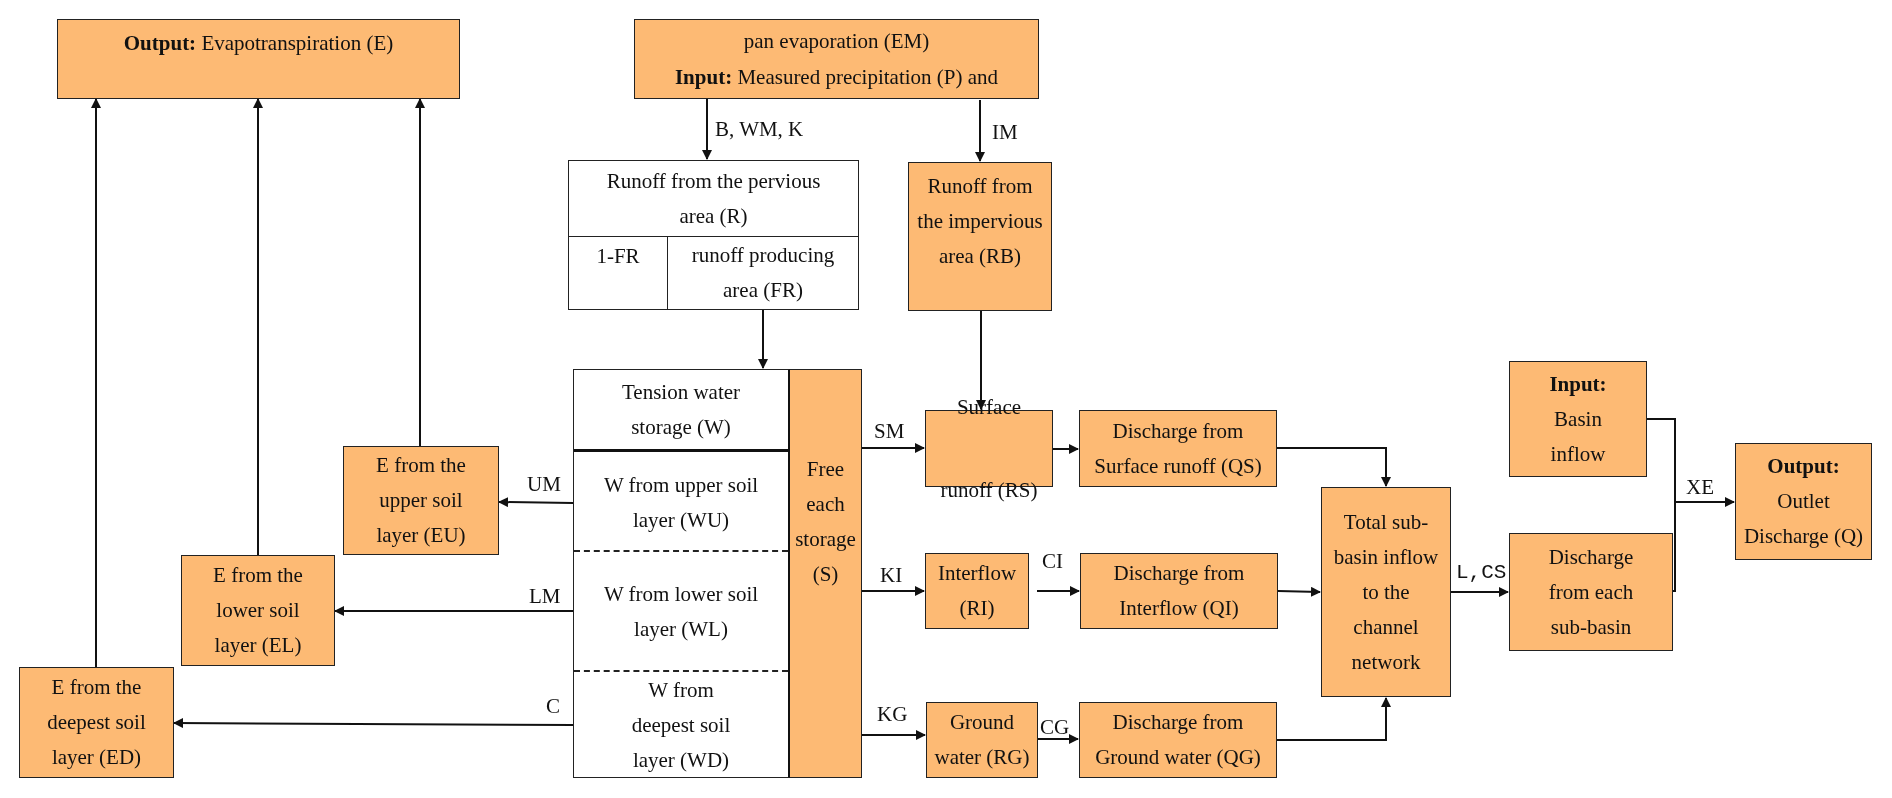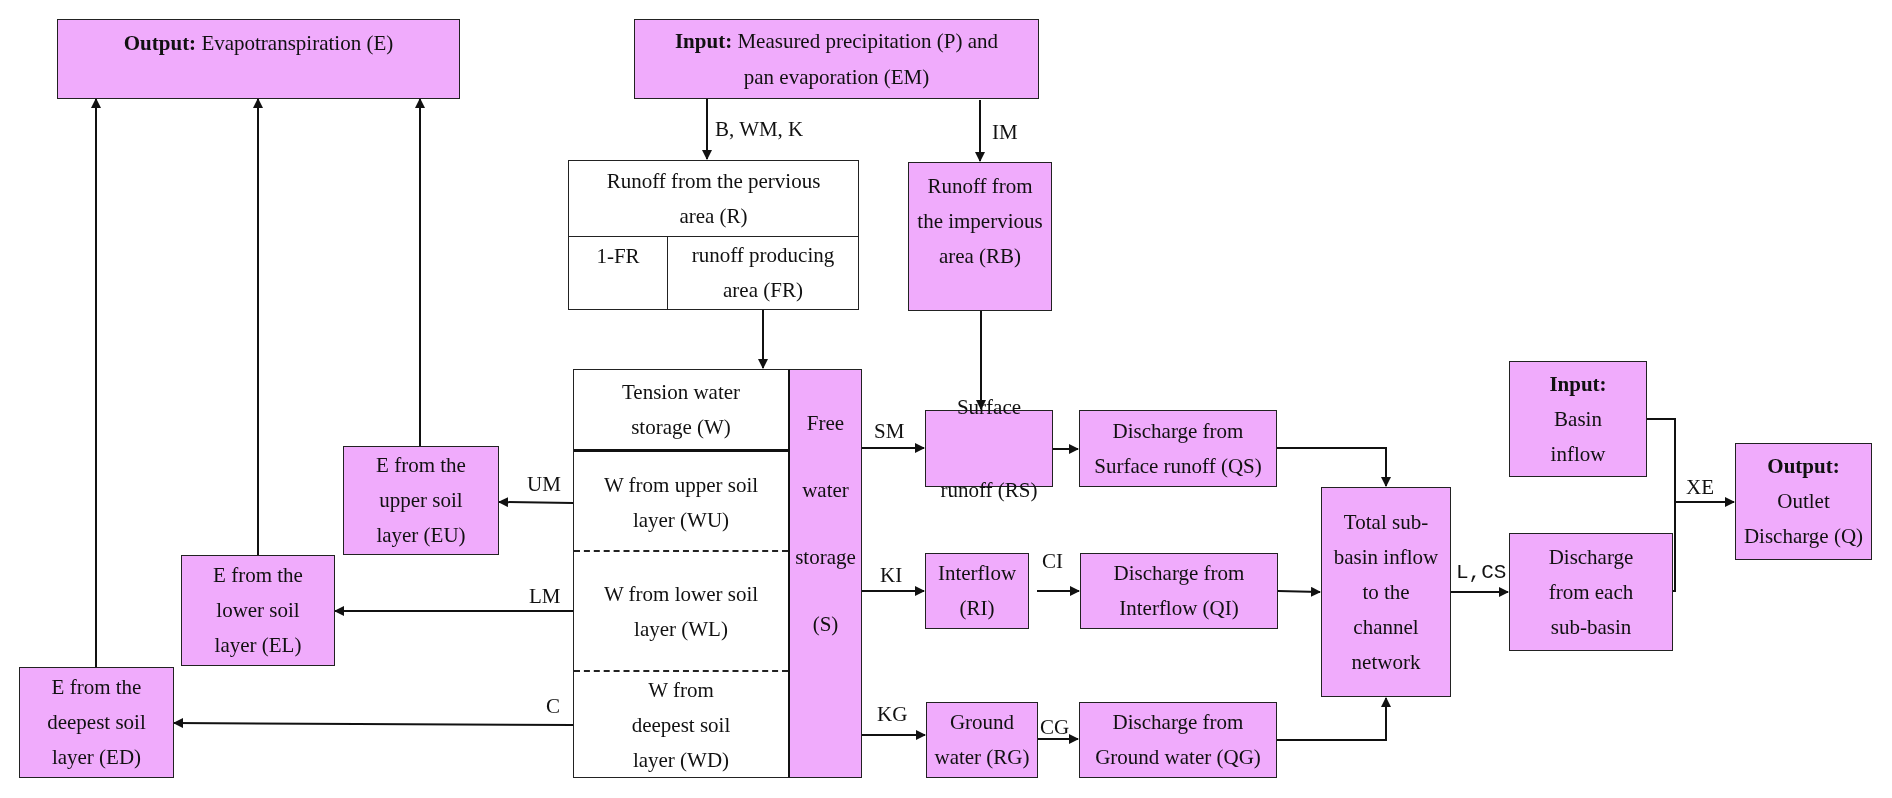--- a/index.html
+++ b/index.html
@@ -1,18 +1,18 @@
 <!DOCTYPE html>
 <html><head>
 <meta charset="utf-8">
 <style>
   html, body { margin:0; padding:0; background:#ffffff; }
   body { width:1892px; height:798px; position:relative; overflow:hidden;
          font-family:"Liberation Serif", "DejaVu Serif", serif; color:#111; }
-  .box { position:absolute; box-sizing:border-box; border:1.8px solid #222; background:#f0abfc;
+  .box { position:absolute; box-sizing:border-box; border:1.8px solid #222; background:#fdba74;
          display:flex; flex-direction:column; align-items:center; justify-content:center;
          text-align:center; font-size:21px; line-height:35px; }
   .box.top { justify-content:flex-start; padding-top:6px; }
   .lbl { position:absolute; font-size:21px; line-height:24px; white-space:nowrap; }
   b { font-weight:bold; }
   svg#wires { position:absolute; left:0; top:0; }
   .cell { position:absolute; box-sizing:border-box; display:flex; align-items:center; justify-content:center;
           text-align:center; font-size:21px; line-height:35px; flex-direction:column; }
 </style>
 </head>
@@ -58,22 +58,22 @@
     <polyline points="1647,419 1675,419 1675,591 1647,591"></polyline>
     <line x1="1675" y1="502" x2="1734" y2="502" marker-end="url(#ah)"></line>
   </g>
 </svg>
 
 <div class="box top" style="left:57px;top:19px;width:403px;height:80px;">
   <div><b>Output:</b><span> Evapotranspiration (E)</span></div>
 </div>
 
 <div class="box" style="left:634px;top:19px;width:405px;height:80px;line-height:36px;">
+  <div>pan evaporation (EM)</div>
   <div><b>Input:</b><span> Measured precipitation (P) and</span></div>
-  <div>pan evaporation (EM)</div>
 </div>
 
 <div style="position:absolute;left:568px;top:160px;width:291px;height:150px;box-sizing:border-box;border:1.8px solid #222;">
   <div class="cell" style="left:0;top:0;width:100%;height:76px;border-bottom:1.8px solid #222;">
     <div>Runoff from the pervious</div>
     <div>area (R)</div>
   </div>
   <div class="cell" style="left:0;top:76px;width:99px;height:72px;border-right:1.8px solid #222;justify-content:flex-start;padding-top:2px;">
     <div>1-FR</div>
   </div>
@@ -102,23 +102,23 @@
     <div>W from lower soil</div>
     <div>layer (WL)</div>
   </div>
   <div class="cell" style="left:0;top:304px;width:100%;height:103px;">
     <div>W from</div>
     <div>deepest soil</div>
     <div>layer (WD)</div>
   </div>
 </div>
 
-<div class="box" style="left:790px;top:369px;width:72px;height:409px;justify-content:flex-start;padding-top:36px;border-left:none;gap:32px;">
+<div class="box" style="left:790px;top:369px;width:72px;height:409px;justify-content:flex-start;padding-top:82px;border-left:none;">
   <div>Free</div>
-  <div>water</div>
+  <div>each</div>
   <div>storage</div>
   <div>(S)</div>
 </div>
 
 <div class="box" style="left:343px;top:446px;width:156px;height:109px;">
   <div>E from the</div>
   <div>upper soil</div>
   <div>layer (EU)</div>
 </div>
 <div class="box" style="left:181px;top:555px;width:154px;height:111px;">

